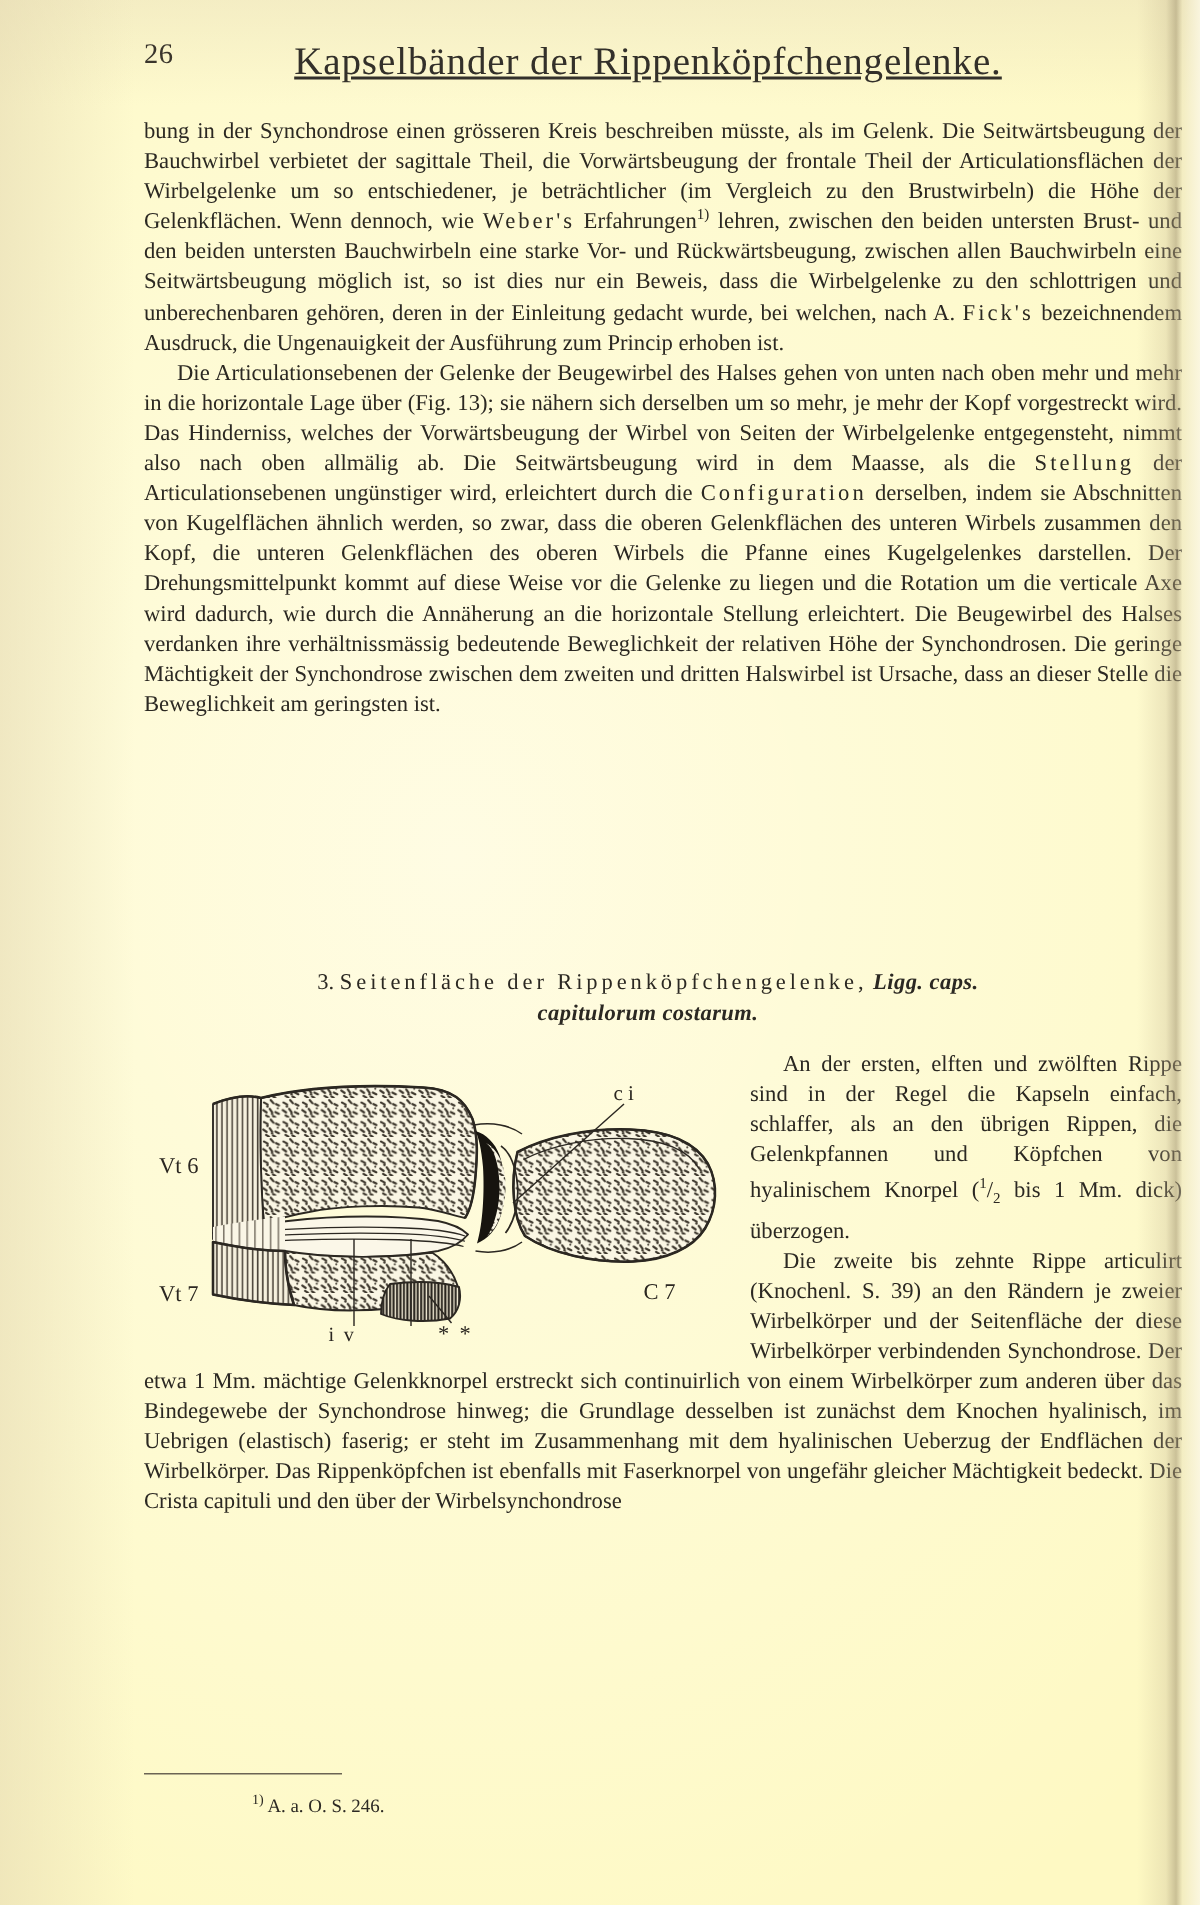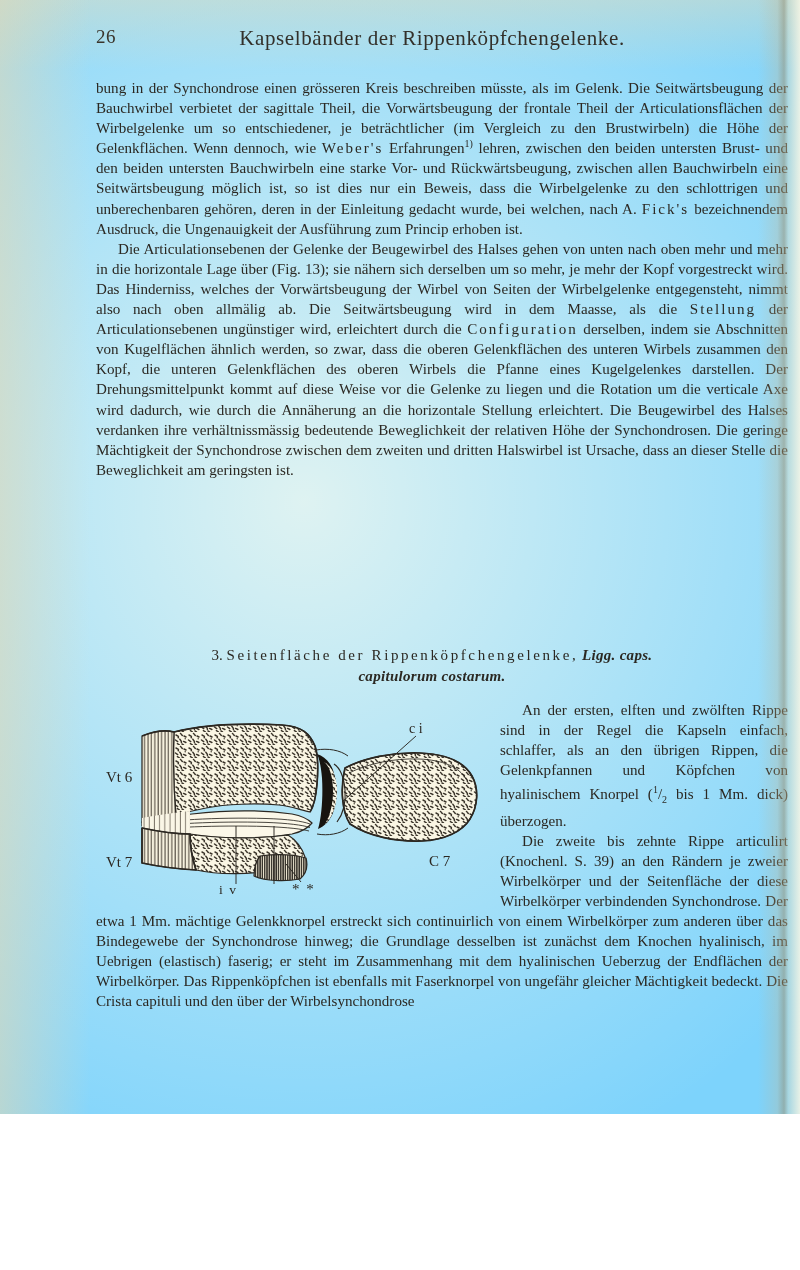--- a/index.html
+++ b/index.html
@@ -4,23 +4,23 @@
 <style>
   html, body {
     margin: 0;
     padding: 0;
     background: #ffffff;
   }
 
   #page {
     position: relative;
     width: 800px;
-    height: 1114px;
+    height: 1270px;
     overflow: hidden;
-    background: #7dd3fc;
+    background: #fef9c3;
     font-family: "Liberation Serif", "DejaVu Serif", serif;
     color: #2a2723;
   }
 
   
   #paper-tint {
     position: absolute;
     inset: 0;
     background:
       linear-gradient(90deg,
@@ -66,24 +66,25 @@
     font-size: 19px;
     letter-spacing: 0.4px;
     color: #3a352c;
   }
   #head-title {
     position: absolute;
     left: 4px;
     right: 0;
     top: 0;
     text-align: center;
-    font-size: 21px;
+    font-size: 26px;
     letter-spacing: 0.6px;
     color: #33302a;
     white-space: nowrap;
+    text-decoration: underline;
   }
 
   
   #textblock {
     position: absolute;
     top: 78px;
     left: 96px;
     width: 692px;
     font-size: 15.1px;
     line-height: 20.1px;

